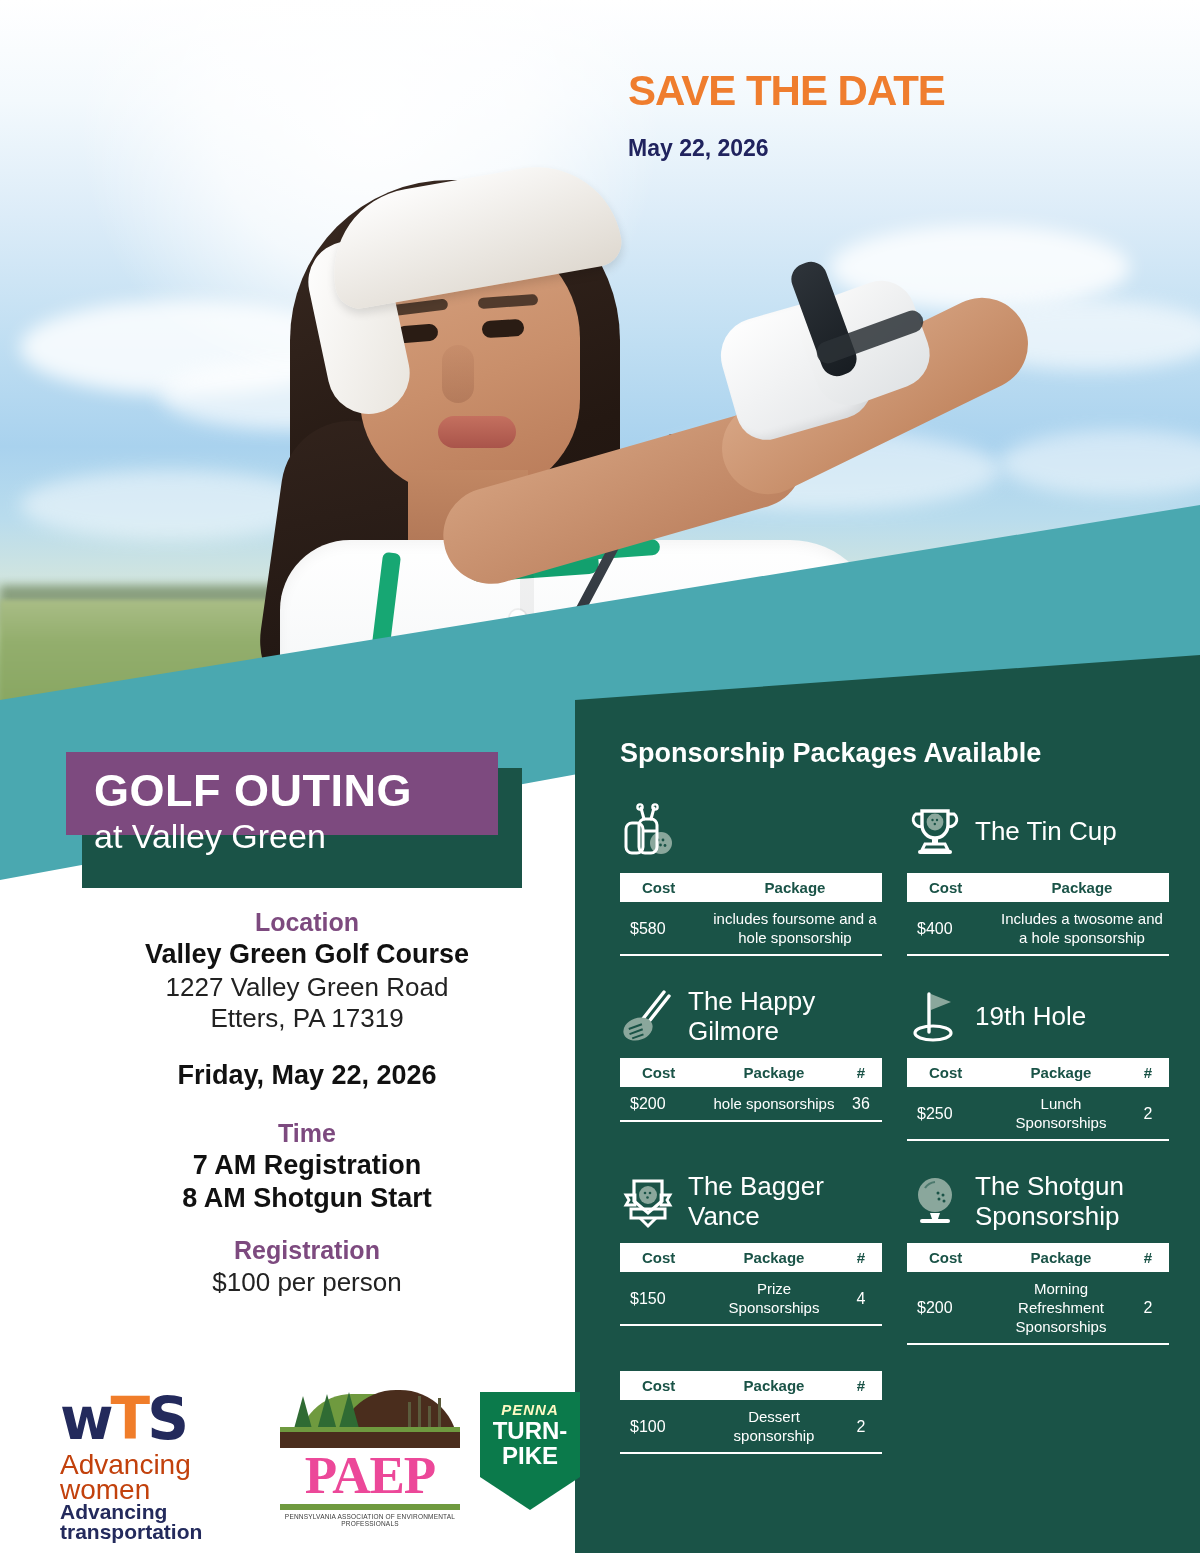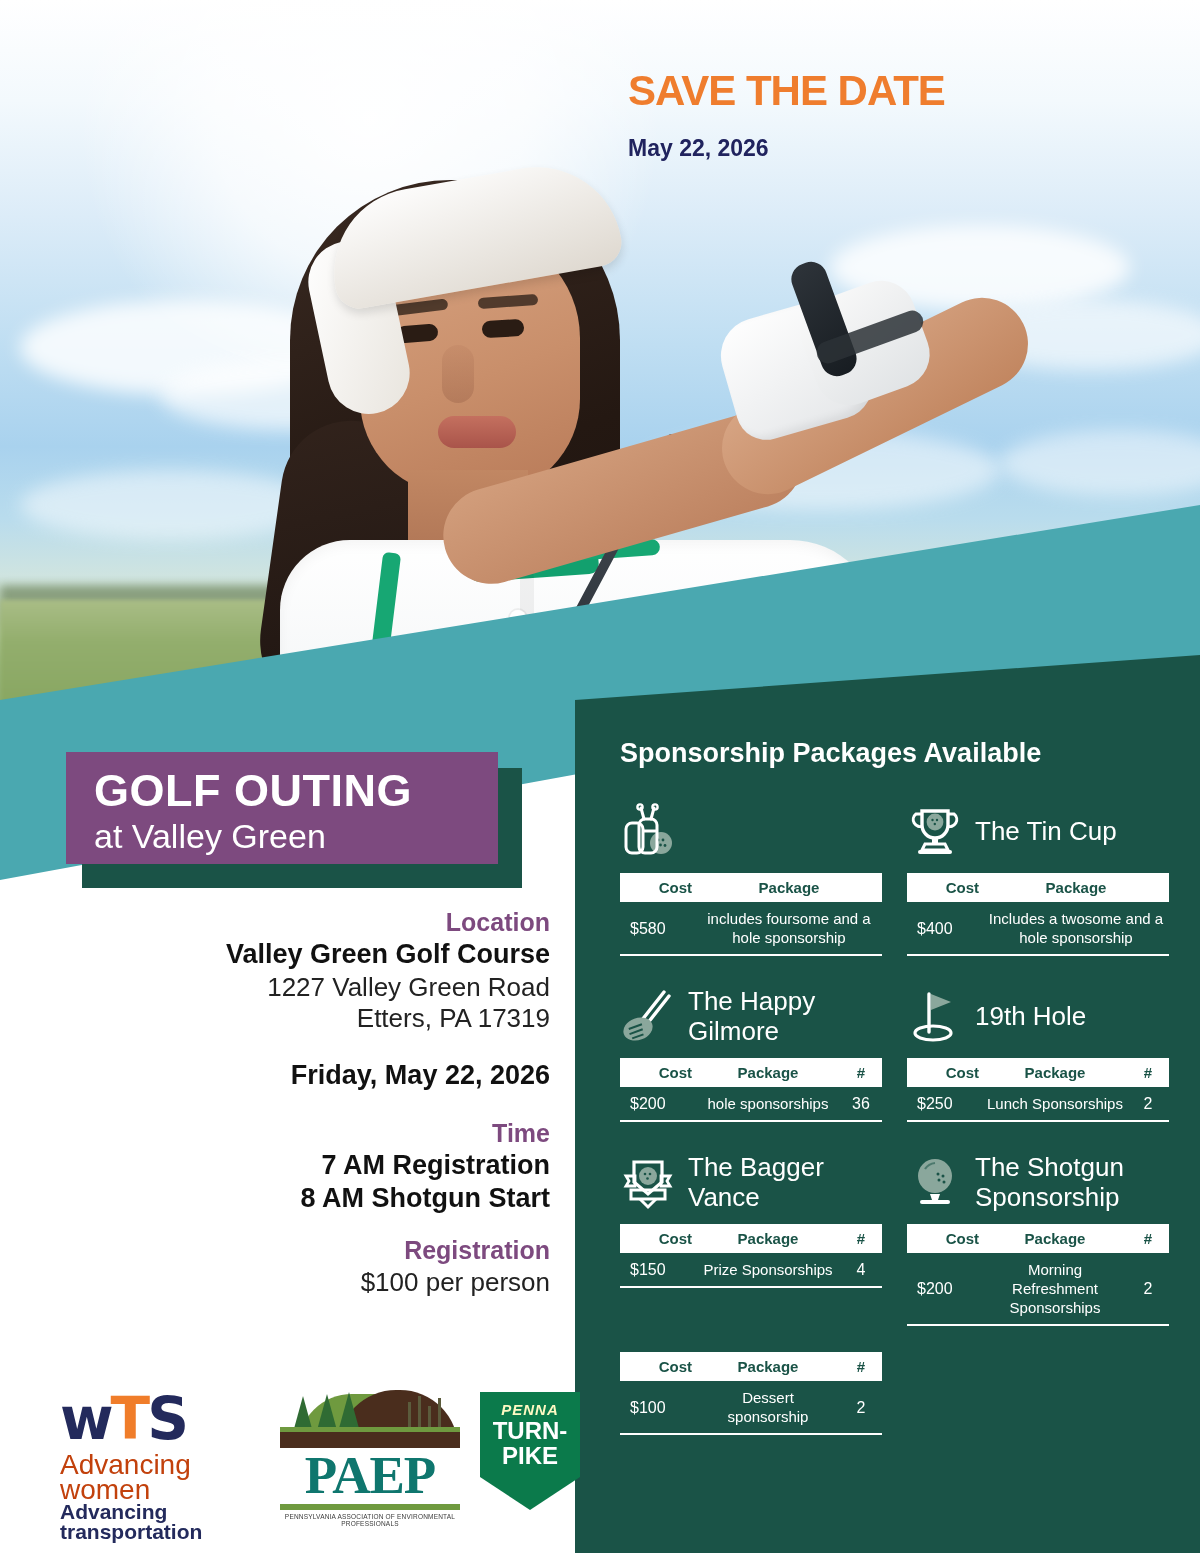--- a/index.html
+++ b/index.html
@@ -143,33 +143,33 @@
     position:absolute;left:0;top:0;width:1200px;height:1553px;
     background:#1a5347;
     clip-path:polygon(1200px 655px, 1200px 1553px, 575px 1553px, 575px 700px);
   }
 
   
   .title-shadow{
     position:absolute;left:82px;top:768px;width:440px;height:120px;background:#1a5347;
   }
   .title-box{
-    position:absolute;left:66px;top:752px;width:432px;height:112px;background:#7d4a7f;
+    position:absolute;left:66px;top:752px;width:432px;height:83px;background:#7d4a7f;
     padding:14px 0 0 28px;box-sizing:border-box;
   }
   .title-main{
     color:#fff;font-weight:bold;font-size:45px;line-height:50px;letter-spacing:.5px;
     margin:0;white-space:nowrap;
   }
   .title-sub{
     color:#fff;font-size:34px;line-height:40px;margin:0;font-weight:normal;white-space:nowrap;
   }
 
   .info{
-    position:absolute;left:20px;top:908px;width:530px;text-align:right;color:#111;
+    position:absolute;left:42px;top:908px;width:530px;text-align:center;color:#111;
   }
   .lbl{color:#7d4a7f;font-weight:bold;font-size:25px;margin:0 0 2px;}
   .strong{font-weight:bold;font-size:27px;margin:0 0 2px;color:#111;}
   .reg{font-size:26px;margin:0;color:#222;font-weight:normal;}
   .gap{height:26px;}
   .gap-s{height:20px;}
 
   
   .logos{position:absolute;left:55px;top:1378px;width:500px;height:150px;}
   .logo{position:absolute;}
@@ -185,21 +185,21 @@
     background:#6f9a3f;}
   .paep-hill2{position:absolute;left:58px;top:4px;width:120px;height:58px;border-radius:60px 60px 0 0;
     background:#4a2d1d;}
   .paep-ground{position:absolute;left:0;bottom:0;width:180px;height:16px;background:#4a2d1d;}
   .paep-strip{position:absolute;left:0;bottom:14px;width:180px;height:7px;background:#6f9a3f;}
   .tree{position:absolute;bottom:12px;width:0;height:0;border-left:11px solid transparent;
     border-right:11px solid transparent;border-bottom:40px solid #2f6b33;}
   .tr1{left:12px;} .tr2{left:36px;bottom:14px;} .tr3{left:58px;bottom:16px;}
   .reed{position:absolute;bottom:12px;width:3px;height:34px;background:#5b5b3c;}
   .rd1{left:128px;} .rd2{left:138px;height:40px;} .rd3{left:148px;height:30px;} .rd4{left:158px;height:38px;}
-  .paep-word{font-size:53px;font-weight:bold;color:#0f766e;line-height:54px;letter-spacing:-1px;
+  .paep-word{font-size:53px;font-weight:bold;color:#ec4899;line-height:54px;letter-spacing:-1px;
     font-family:"Liberation Serif",serif;}
   .paep-rule{width:180px;height:6px;background:#6f9a3f;margin:2px 0 3px;}
   .paep-tag{font-size:6.5px;color:#3a3a3a;letter-spacing:.2px;}
   .pike{left:425px;top:14px;width:100px;}
   .pike-shield{
     position:relative;width:100px;height:118px;background:#0b7a4b;
     clip-path:polygon(0 0,100% 0,100% 72%,50% 100%,0 72%);
     display:flex;flex-direction:column;align-items:center;justify-content:flex-start;
     padding-top:9px;box-sizing:border-box;
   }
@@ -211,21 +211,21 @@
   .spon-title{color:#fff;font-size:27px;font-weight:bold;margin:0 0 24px;}
   .grid{display:flex;flex-wrap:wrap;column-gap:25px;}
   .pkg{width:262px;margin-bottom:22px;}
   .pkg-head{display:flex;align-items:center;gap:12px;min-height:76px;}
   .pkg-icon{width:56px;height:56px;flex:0 0 56px;}
   .pkg-name{color:#fff;font-size:26px;line-height:30px;}
   .tbl{width:100%;border-collapse:collapse;margin-top:4px;}
   .tbl thead th{
     background:#fff;color:#1a5347;font-size:15px;font-weight:bold;padding:6px 4px;text-align:center;
   }
-  .tbl thead th.c-cost{text-align:right;padding-left:10px;width:62px;}
+  .tbl thead th.c-cost{text-align:left;padding-left:22px;width:62px;}
   .tbl thead th.c-num{width:34px;}
   .tbl tbody td{
     color:#fff;font-size:15px;padding:7px 4px;text-align:center;
     border-bottom:2px solid #fff;line-height:19px;
   }
   .tbl tbody td.c-cost{text-align:left;padding-left:10px;font-size:16px;}
   .tbl tbody td.c-num{font-size:16px;}
 </style>
 </head>
 <body>

